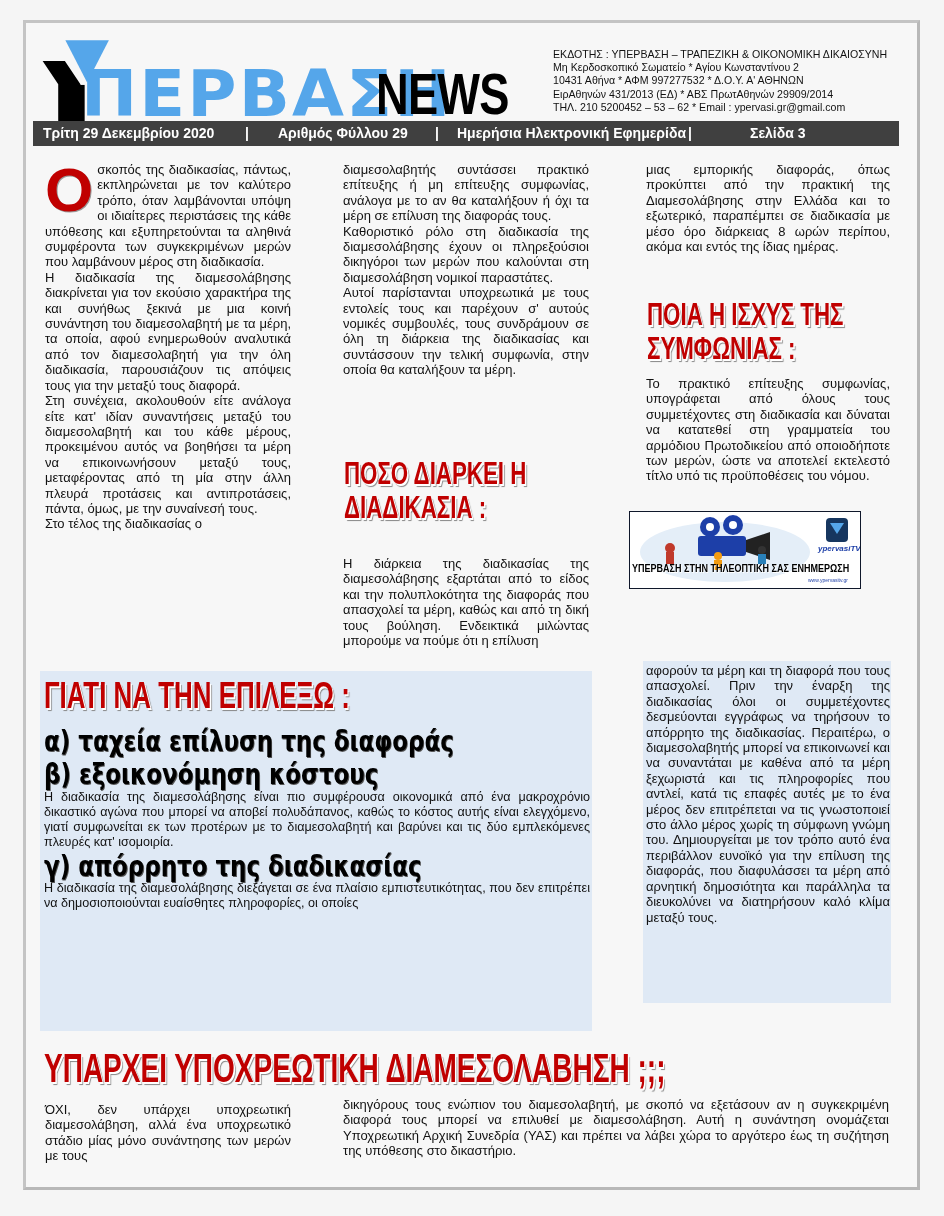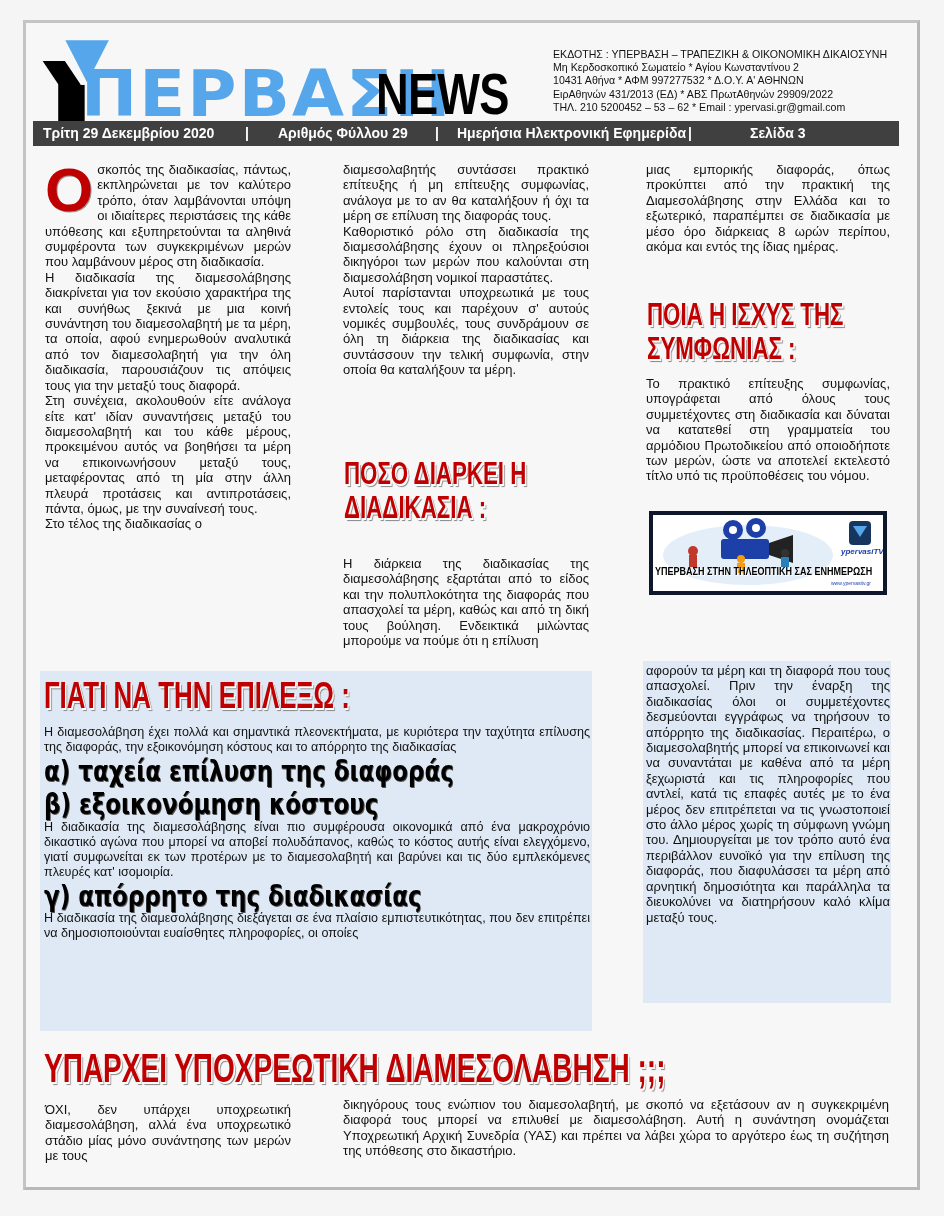--- a/index.html
+++ b/index.html
@@ -60,22 +60,22 @@
   }
   .bluebox-r {
     position:absolute; left:643px; top:661px; width:248px; height:342px; background:#dfe9f5;
   }
   .subhead {
     font-family:"DejaVu Sans", sans-serif; font-weight:bold; font-size:28px; color:#000;
     transform:scaleX(0.82); transform-origin:left top; white-space:nowrap;
     text-shadow:1px 1px 0 #555;
   }
   .banner {
-    position:absolute; left:649px; top:511px; width:230px; height:76px; background:#fff;
-    border:4px solid #0f172a; overflow:hidden;
+    position:absolute; left:629px; top:511px; width:230px; height:76px; background:#fff;
+    border:1px solid #0f172a; overflow:hidden;
   }
 </style>
 </head>
 <body>
 
 <div class="frame"></div>
 
 <div class="logo">
   <svg class="y-black" viewBox="0 0 54 68" style="position:absolute;left:0;top:0;width:86px;height:84px">
     <polygon points="0,22 20,22 34,44 34,84 14,84 14,44" fill="#000" transform="scale(0.9,0.85)"></polygon>
@@ -83,21 +83,21 @@
     <rect x="19" y="38" width="15" height="32" fill="#000"></rect>
   </svg>
   <span class="word">ΠΕΡΒΑΣΗ</span>
   <span class="news">NEWS</span>
 </div>
 
 <div class="publisher">
   <div class="l1">ΕΚΔΟΤΗΣ : ΥΠΕΡΒΑΣΗ – ΤΡΑΠΕΖΙΚΗ &amp; ΟΙΚΟΝΟΜΙΚΗ ΔΙΚΑΙΟΣΥΝΗ</div>
   <div>Μη Κερδοσκοπικό Σωματείο  * Αγίου Κωνσταντίνου 2</div>
   <div>10431 Αθήνα  *  ΑΦΜ 997277532  *  Δ.Ο.Υ. Α' ΑΘΗΝΩΝ</div>
-  <div>ΕιρΑθηνών 431/2013 (ΕΔ)  *  ΑΒΣ ΠρωτΑθηνών 29909/2022</div>
+  <div>ΕιρΑθηνών 431/2013 (ΕΔ)  *  ΑΒΣ ΠρωτΑθηνών 29909/2014</div>
   <div>ΤΗΛ. 210 5200452 – 53 – 62  *  Email : ypervasi.gr@gmail.com</div>
 </div>
 
 <div class="bar">
   <span style="left:10px">Τρίτη 29 Δεκεμβρίου 2020</span>
   <span style="left:212px">|</span>
   <span style="left:245px">Αριθμός Φύλλου 29</span>
   <span style="left:402px">|</span>
   <span style="left:424px">Ημερήσια Ηλεκτρονική Εφημερίδα</span>
   <span style="left:655px">|</span>
@@ -155,21 +155,20 @@
     <polygon points="200,11 214,11 207,22" fill="#55a6ea"></polygon>
   </svg>
   <span style="position:absolute;left:188px;top:32px;font-size:8px;font-weight:bold;font-style:italic;color:#1d3fa8">ypervasiTV</span>
   <span style="position:absolute;left:2px;top:50px;font-size:11px;font-weight:bold;color:#000;white-space:nowrap;transform:scaleX(0.82);transform-origin:left top;text-shadow:1px 1px 0 #fff">ΥΠΕΡΒΑΣΗ ΣΤΗΝ ΤΗΛΕΟΠΤΙΚΗ ΣΑΣ ΕΝΗΜΕΡΩΣΗ</span>
   <span style="position:absolute;left:178px;top:65px;font-size:5px;color:#1d3fa8">www.ypervasitv.gr</span>
 </div>
 
 <div class="bluebox"></div>
 <div class="redhead h-giati">ΓΙΑΤΙ ΝΑ ΤΗΝ ΕΠΙΛΕΞΩ :</div>
 <div class="col" style="left:44px; top:725px; width:546px; font-size:12.6px; line-height:15px;">
-  <p>Η διαμεσολάβηση έχει πολλά και σημαντικά πλεονεκτήματα, με κυριότερα την ταχύτητα επίλυσης της διαφοράς, την εξοικονόμηση κόστους και το απόρρητο της διαδικασίας</p>
   <div class="subhead" style="height:33px; line-height:34px;">α) ταχεία επίλυση της διαφοράς</div>
   <div class="subhead" style="height:32px; line-height:34px;">β) εξοικονόμηση κόστους</div>
   <p>Η διαδικασία της διαμεσολάβησης είναι πιο συμφέρουσα οικονομικά από ένα μακροχρόνιο δικαστικό αγώνα που μπορεί να αποβεί πολυδάπανος, καθώς το κόστος αυτής είναι ελεγχόμενο, γιατί συμφωνείται εκ των προτέρων με το διαμεσολαβητή και βαρύνει και τις δύο εμπλεκόμενες πλευρές κατ' ισομοιρία.</p>
   <div class="subhead" style="height:31px; line-height:33px;">γ) απόρρητο της διαδικασίας</div>
   <p>Η διαδικασία της διαμεσολάβησης διεξάγεται σε ένα πλαίσιο εμπιστευτικότητας, που δεν επιτρέπει να δημοσιοποιούνται ευαίσθητες πληροφορίες, οι οποίες</p>
 </div>
 
 <div class="bluebox-r"></div>
 <div class="col" style="left:646px; top:663px; width:244px;">
   <p>αφορούν τα μέρη και τη διαφορά που τους απασχολεί. Πριν την έναρξη της διαδικασίας όλοι οι συμμετέχοντες δεσμεύονται εγγράφως να τηρήσουν το απόρρητο της διαδικασίας. Περαιτέρω, ο διαμεσολαβητής μπορεί να επικοινωνεί και να συναντάται με καθένα από τα μέρη ξεχωριστά και τις πληροφορίες που αντλεί, κατά τις επαφές αυτές με το ένα μέρος δεν επιτρέπεται να τις γνωστοποιεί στο άλλο μέρος χωρίς τη σύμφωνη γνώμη του. Δημιουργείται με τον τρόπο αυτό ένα περιβάλλον ευνοϊκό για την επίλυση της διαφοράς, που διαφυλάσσει τα μέρη από αρνητική δημοσιότητα και παράλληλα τα διευκολύνει να διατηρήσουν καλό κλίμα μεταξύ τους.</p>

